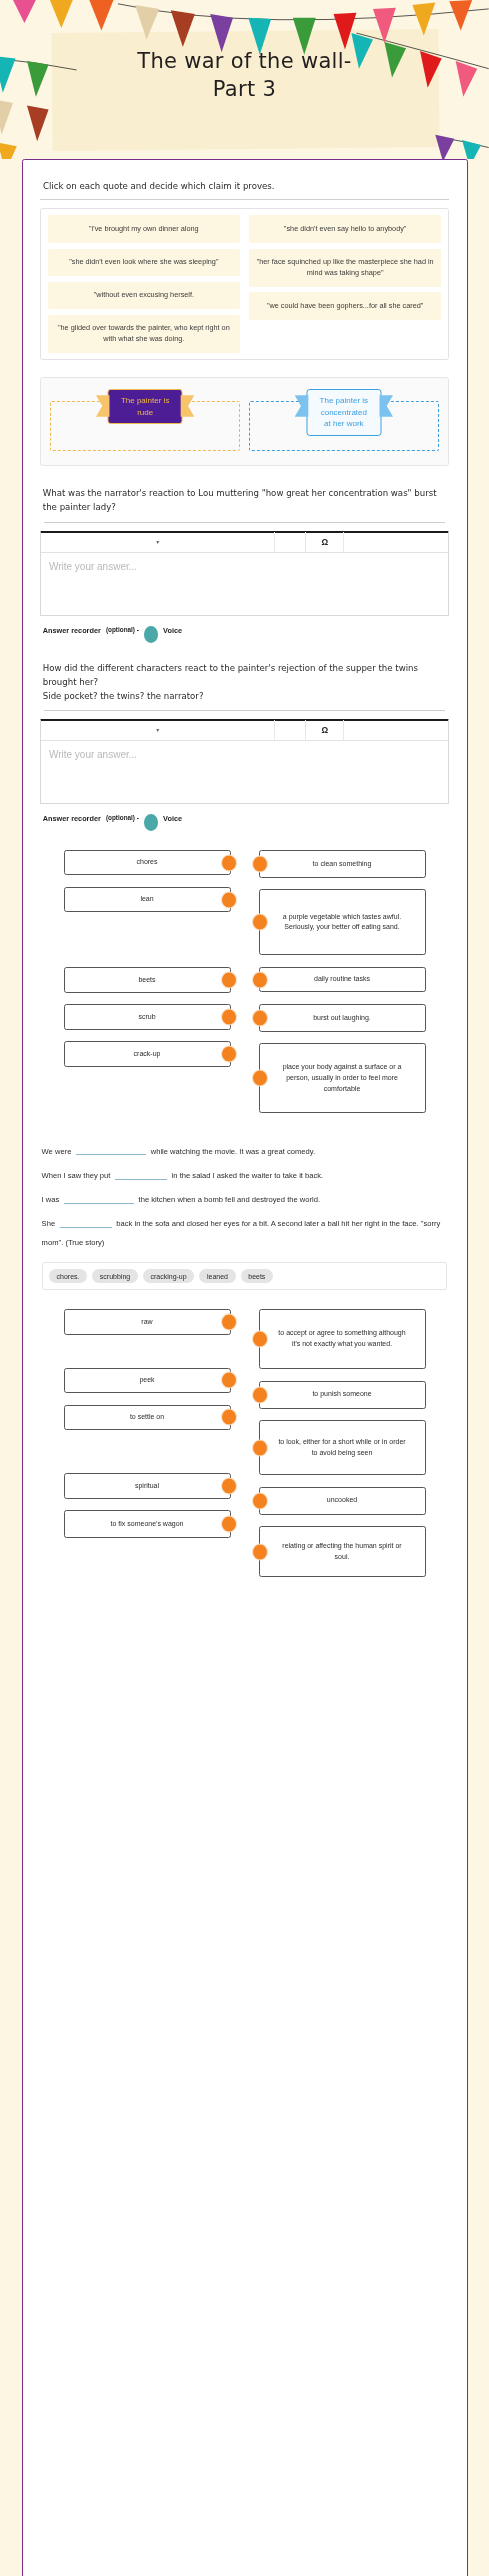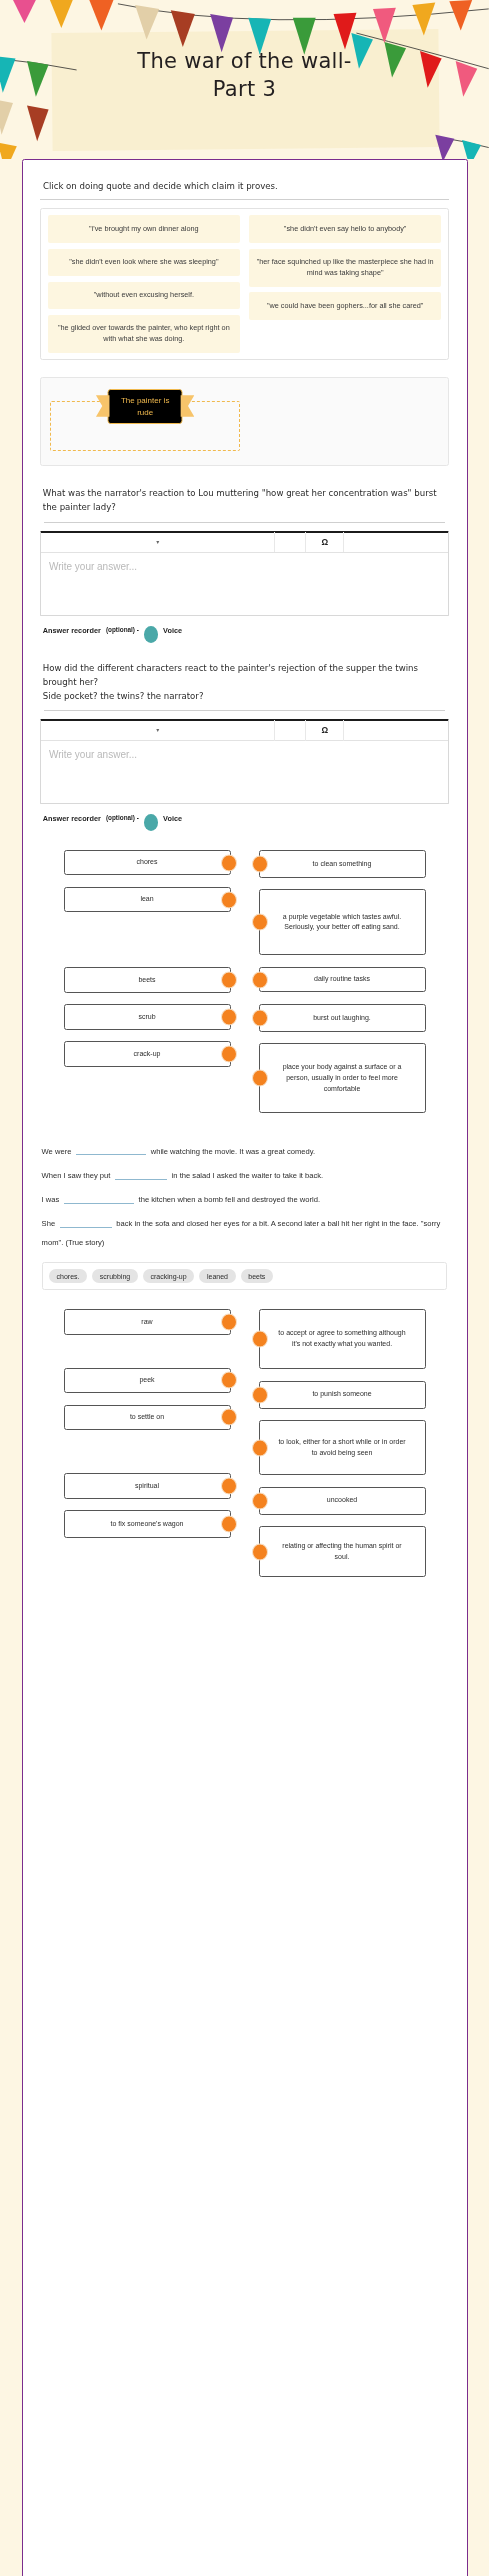--- a/index.html
+++ b/index.html
@@ -127,21 +127,21 @@
     border-radius: 1.9px;
     margin-top: 12.7px;
   }
   .dropzone.blue { border-color: #3e9fe0; }
 
   .ribbon {
     position: absolute;
     left: 50%;
     top: -12.7px;
     transform: translateX(-50%);
-    background: #000000;
+    background: #4c1d95;
     border: 1.3px solid #f0b94e;
     border-radius: 3.2px;
     padding: 5.1px 9px;
     font-size: 8px;
     line-height: 11.5px;
     color: #f0b94e;
     text-align: center;
     width: 75px;
     z-index: 2;
   }
@@ -339,21 +339,21 @@
     </svg>
 
     <div class="title">
       <div>The war of the wall-</div>
       <div>Part 3</div>
     </div>
   </div>
 
   <div class="card">
 
-    <div class="prompt">Click on doing quote and decide which claim it proves.</div>
+    <div class="prompt">Click on each quote and decide which claim it proves.</div>
     <hr class="rule">
 
     <div class="quotes-box">
       <div class="quotes-grid">
         <div class="q-col">
           <div class="quote">"i've brought my own dinner along</div>
           <div class="quote">"she didn't even look where she was sleeping"</div>
           <div class="quote">"without even excusing herself.</div>
           <div class="quote">"he glided over towards the painter, who kept right on with what she was doing.</div>
         </div>
@@ -361,20 +361,23 @@
           <div class="quote">"she didn't even say hello to anybody"</div>
           <div class="quote">"her face squinched up like the masterpiece she had in mind was taking shape"</div>
           <div class="quote">"we could have been gophers...for all she cared"</div>
         </div>
       </div>
     </div>
 
     <div class="claims-box">
       <div class="dropzone">
         <div class="ribbon">The painter is rude</div>
+      </div>
+      <div class="dropzone blue">
+        <div class="ribbon blue">The painter is concentrated at her work</div>
       </div>
     </div>
 
     <div class="question-block">
       <div class="qtext">What was the narrator's reaction to Lou muttering "how great her concentration was" burst the painter lady?</div>
       <hr class="rule">
       <div class="editor">
         <div class="toolbar">
           <div class="tb-cell tb-wide">
             <span class="caret">▼</span>

